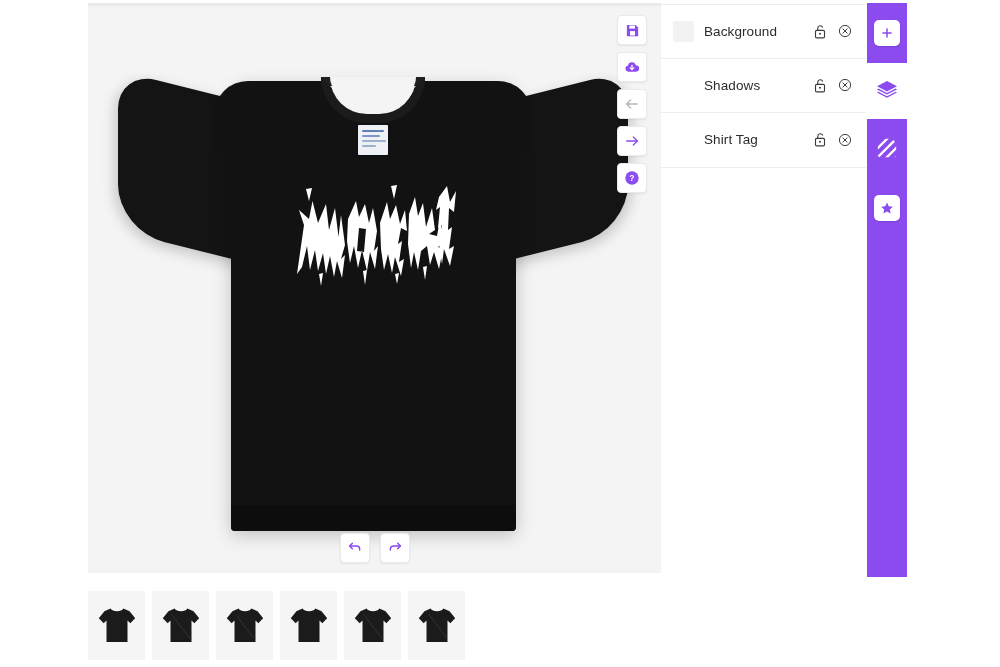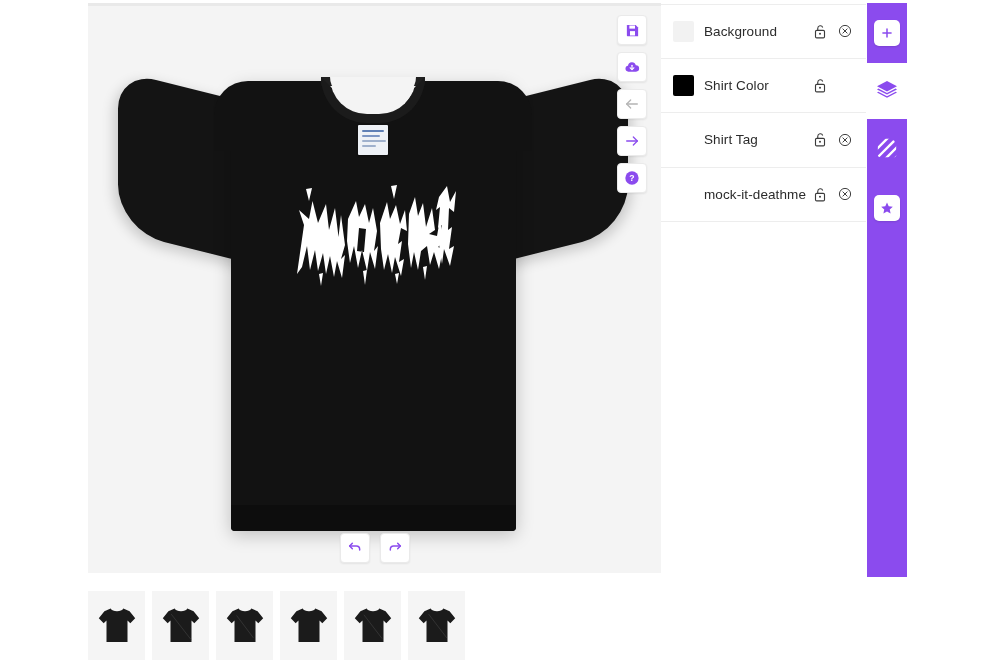--- a/index.html
+++ b/index.html
@@ -405,65 +405,53 @@
           <path d="M6 8.5V5.6A3.4 3.4 0 0 1 12.6 4.6"></path>
           <circle cx="9" cy="13" r="1.3" fill="#3b3b3b" stroke="none"></circle>
         </svg>
         <svg width="14" height="14" viewBox="0 0 20 20" fill="none" stroke="#3b3b3b" stroke-width="1.4">
           <circle cx="10" cy="10" r="8"></circle>
           <path d="M7 7l6 6M13 7l-6 6" stroke-linecap="round"></path>
         </svg>
       </div>
     </div>
 
-
     <div class="layer-row">
-      <div class="swatch" style="background:#000000;"></div>
-      <div class="layer-name">Shirt Color</div>
+      <div class="swatch empty"></div>
+      <div class="layer-name">Shadows</div>
       <div class="layer-actions">
         <svg width="14" height="15" viewBox="0 0 18 20" fill="none" stroke="#3b3b3b" stroke-width="1.5">
           <rect x="3" y="8.5" width="12" height="10" rx="1.6"></rect>
           <path d="M6 8.5V5.6A3.4 3.4 0 0 1 12.6 4.6"></path>
           <circle cx="9" cy="13" r="1.3" fill="#3b3b3b" stroke="none"></circle>
         </svg>
-        <div class="icon-slot-empty"></div>
-      </div>
-    </div>
+        <svg width="14" height="14" viewBox="0 0 20 20" fill="none" stroke="#3b3b3b" stroke-width="1.4">
+          <circle cx="10" cy="10" r="8"></circle>
+          <path d="M7 7l6 6M13 7l-6 6" stroke-linecap="round"></path>
+        </svg>
+      </div>
+    </div>
+
 
     <div class="layer-row">
       <div class="swatch empty"></div>
       <div class="layer-name">Shirt Tag</div>
       <div class="layer-actions">
         <svg width="14" height="15" viewBox="0 0 18 20" fill="none" stroke="#3b3b3b" stroke-width="1.5">
           <rect x="3" y="8.5" width="12" height="10" rx="1.6"></rect>
           <path d="M6 8.5V5.6A3.4 3.4 0 0 1 12.6 4.6"></path>
           <circle cx="9" cy="13" r="1.3" fill="#3b3b3b" stroke="none"></circle>
         </svg>
         <svg width="14" height="14" viewBox="0 0 20 20" fill="none" stroke="#3b3b3b" stroke-width="1.4">
           <circle cx="10" cy="10" r="8"></circle>
           <path d="M7 7l6 6M13 7l-6 6" stroke-linecap="round"></path>
         </svg>
       </div>
     </div>
 
-    <div class="layer-row">
-      <div class="swatch empty"></div>
-      <div class="layer-name">mock-it-deathme</div>
-      <div class="layer-actions">
-        <svg width="14" height="15" viewBox="0 0 18 20" fill="none" stroke="#3b3b3b" stroke-width="1.5">
-          <rect x="3" y="8.5" width="12" height="10" rx="1.6"></rect>
-          <path d="M6 8.5V5.6A3.4 3.4 0 0 1 12.6 4.6"></path>
-          <circle cx="9" cy="13" r="1.3" fill="#3b3b3b" stroke="none"></circle>
-        </svg>
-        <svg width="14" height="14" viewBox="0 0 20 20" fill="none" stroke="#3b3b3b" stroke-width="1.4">
-          <circle cx="10" cy="10" r="8"></circle>
-          <path d="M7 7l6 6M13 7l-6 6" stroke-linecap="round"></path>
-        </svg>
-      </div>
-    </div>
   </div>
 
   <div class="tool-sidebar">
     <div class="tool-block top"></div>
     <div class="tool-block main"></div>
 
     <div class="tool-btn chip" style="top:20px;">
       <svg width="14" height="14" viewBox="0 0 24 24" fill="none" stroke="#8b4bee" stroke-width="2.6" stroke-linecap="round">
         <line x1="12" y1="5" x2="12" y2="19"></line>
         <line x1="5" y1="12" x2="19" y2="12"></line>

